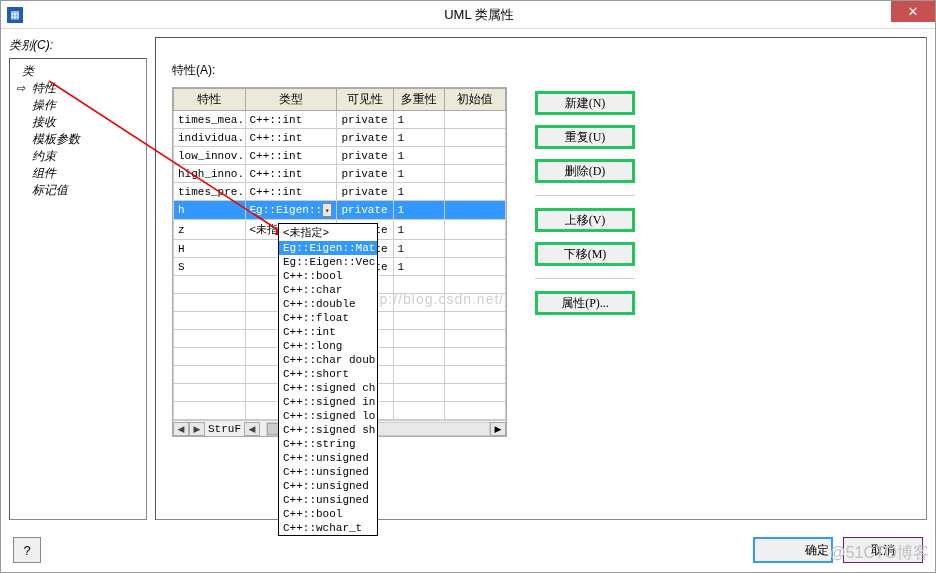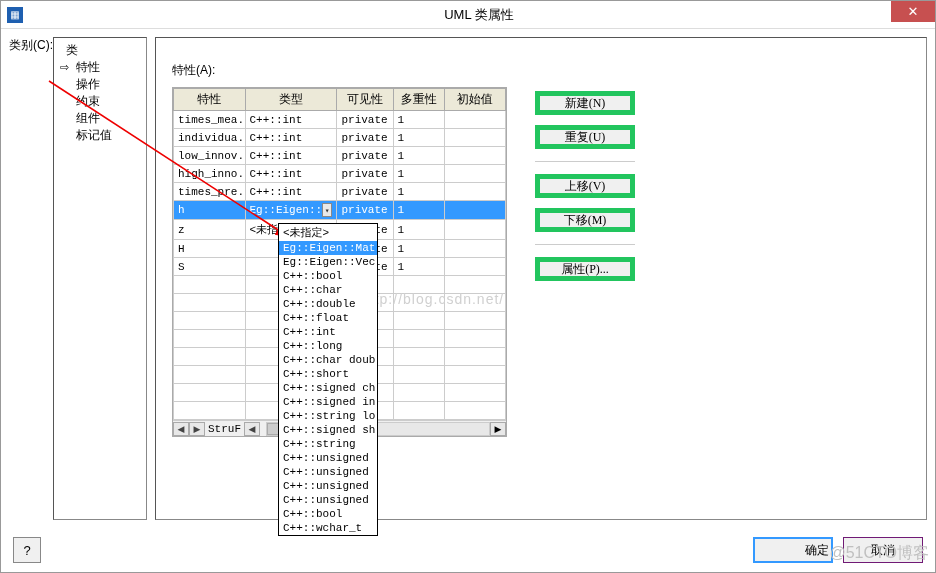--- a/index.html
+++ b/index.html
@@ -3,21 +3,21 @@
 <meta charset="utf-8">
 <style>
 * { box-sizing: border-box; }
 body { margin: 0; padding: 0; font-family: "SimSun", "宋体", sans-serif; font-size: 12px; color: #000; background: #fff; }
 .window { width: 936px; height: 573px; border: 1px solid #999; position: relative; background: #fff; }
 .titlebar { height: 28px; background: #fff; border-bottom: 1px solid #ddd; display: flex; align-items: center; position: relative; }
 .title-icon { margin-left: 6px; width: 16px; height: 16px; background: #1e5fb0; display: inline-flex; align-items: center; justify-content: center; color: #fff; font-size: 10px; }
 .title-text { flex: 1; text-align: center; font-size: 13px; }
 .close-btn { width: 44px; height: 21px; background: #c75050; color: #fff; display: flex; align-items: center; justify-content: center; position: absolute; right: 0; top: 0; font-size: 13px; }
 .content { display: flex; height: calc(100% - 28px - 44px); padding: 8px; gap: 8px; }
-.left-panel { width: 138px; display: flex; flex-direction: row; }
+.left-panel { width: 138px; display: flex; flex-direction: column; font-style: italic; }
 .left-label { margin-bottom: 4px; }
 .tree-box { flex: 1; border: 1px solid #888; border-top-color: #555; border-left-color: #555; background: #fff; padding: 4px 2px; }
 .tree-item { padding: 1px 0 1px 20px; line-height: 15px; position: relative; }
 .tree-item.root { padding-left: 10px; }
 .tree-item.selected::before { content: "⇨"; position: absolute; left: 4px; font-size: 11px; }
 .right-panel { flex: 1; border: 1px solid #888; border-top-color: #555; border-left-color: #555; position: relative; padding: 24px 16px 16px 16px; }
 .right-label { margin-bottom: 8px; }
 .right-inner { display: flex; gap: 28px; }
 .table-area { width: 335px; }
 .table-wrap { border: 1px solid #aaa; position: relative; }
@@ -26,21 +26,21 @@
 td { border: 1px solid #ccc; padding: 2px 4px; height: 18px; overflow: hidden; white-space: nowrap; text-overflow: clip; font-family: "Courier New", monospace; font-size: 11px; }
 tr.sel td { background: #3399ff; color: #fff; }
 .empty-row td { height: 18px; }
 .scroll-area { height: 16px; background: #f0f0f0; border-top: 1px solid #ccc; display: flex; align-items: center; }
 .scroll-btn { width: 16px; height: 14px; background: #e8e8e8; border: 1px solid #aaa; display: inline-flex; align-items: center; justify-content: center; font-size: 9px; color: #444; }
 .scroll-text { font-family: "Courier New", monospace; font-size: 11px; margin: 0 3px; }
 .scroll-track { flex: 1; background: #e8e8e8; height: 14px; border: 1px solid #ccc; margin-left: 6px; position: relative; }
 .scroll-thumb { position: absolute; left: 0; width: 40%; height: 100%; background: #ccc; border: 1px solid #aaa; }
 .scroll-arrow-r { width: 16px; height: 14px; background: #e8e8e8; border: 1px solid #aaa; display: inline-flex; align-items: center; justify-content: center; font-size: 9px; }
 .btns { width: 100px; display: flex; flex-direction: column; gap: 10px; padding-top: 4px; }
-.btn { height: 24px; border: 5px solid #22c55e; background: #f0f0f0; display: flex; align-items: center; justify-content: center; font-family: "SimSun", "宋体"; font-size: 12px; }
+.btn { height: 24px; border: 3px solid #22c55e; background: #f0f0f0; display: flex; align-items: center; justify-content: center; font-family: "SimSun", "宋体"; font-size: 12px; }
 .sep { height: 1px; background: #ccc; margin: 2px 0; }
 .dropdown { position: absolute; left: 277px; top: 222px; width: 100px; border: 1px solid #000; background: #fff; font-family: "Courier New", monospace; font-size: 11px; z-index: 10; }
 .dd-item { padding: 1px 4px; white-space: nowrap; overflow: hidden; }
 .dd-item.hi { background: #3399ff; color: #fff; }
 .combo-cell { display: flex; align-items: center; }
 .combo-arrow { width: 12px; height: 14px; background: #e8e8e8; border: 1px solid #888; display: inline-flex; align-items: center; justify-content: center; font-size: 8px; margin-left: auto; color: #333; }
 .footer { position: absolute; bottom: 0; left: 0; right: 0; height: 44px; display: flex; align-items: center; padding: 0 12px; }
 .help-btn { width: 28px; height: 26px; border: 1px solid #888; background: #f0f0f0; display: flex; align-items: center; justify-content: center; font-size: 13px; }
 .footer-spacer { flex: 1; }
 .footer-btn { width: 80px; height: 26px; border: 1px solid #701a75; background: #f0f0f0; display: flex; align-items: center; justify-content: center; margin-left: 10px; }
@@ -59,20 +59,22 @@
     <div class="close-btn">✕</div>
   </div>
 
   <div class="content">
     <div class="left-panel">
       <div class="left-label">类别(C):</div>
       <div class="tree-box" id="tree">
           <div class="tree-item root">类</div>
           <div class="tree-item selected">特性</div>
           <div class="tree-item">操作</div>
+          <div class="tree-item">接收</div>
+          <div class="tree-item">模板参数</div>
           <div class="tree-item">约束</div>
           <div class="tree-item">组件</div>
           <div class="tree-item">标记值</div>
         </div>
     </div>
 
     <div class="right-panel">
       <div class="right-label">特性(A):</div>
       <div class="right-inner">
         <div class="table-area">
@@ -223,20 +225,21 @@
                   <div class="scroll-thumb"></div>
                 </div>
               <span class="scroll-arrow-r">▶</span>
             </div>
           </div>
         </div>
 
         <div class="btns">
           <div class="btn">新建(N)</div>
           <div class="btn">重复(U)</div>
+          <div class="btn">删除(D)</div>
           <div class="sep"></div>
           <div class="btn">上移(V)</div>
           <div class="btn">下移(M)</div>
           <div class="sep"></div>
           <div class="btn">属性(P)...</div>
         </div>
       </div>
     </div>
   </div>
 
@@ -249,21 +252,21 @@
       <div class="dd-item">C++::bool</div>
       <div class="dd-item">C++::char</div>
       <div class="dd-item">C++::double</div>
       <div class="dd-item">C++::float</div>
       <div class="dd-item">C++::int</div>
       <div class="dd-item">C++::long</div>
       <div class="dd-item">C++::char doub</div>
       <div class="dd-item">C++::short</div>
       <div class="dd-item">C++::signed ch</div>
       <div class="dd-item">C++::signed in</div>
-      <div class="dd-item">C++::string lo</div>
+      <div class="dd-item">C++::signed lo</div>
       <div class="dd-item">C++::signed sh</div>
       <div class="dd-item">C++::string</div>
       <div class="dd-item">C++::unsigned</div>
       <div class="dd-item">C++::unsigned</div>
       <div class="dd-item">C++::unsigned</div>
       <div class="dd-item">C++::unsigned</div>
       <div class="dd-item">C++::bool</div>
       <div class="dd-item">C++::wchar_t</div>
     </div>
 

